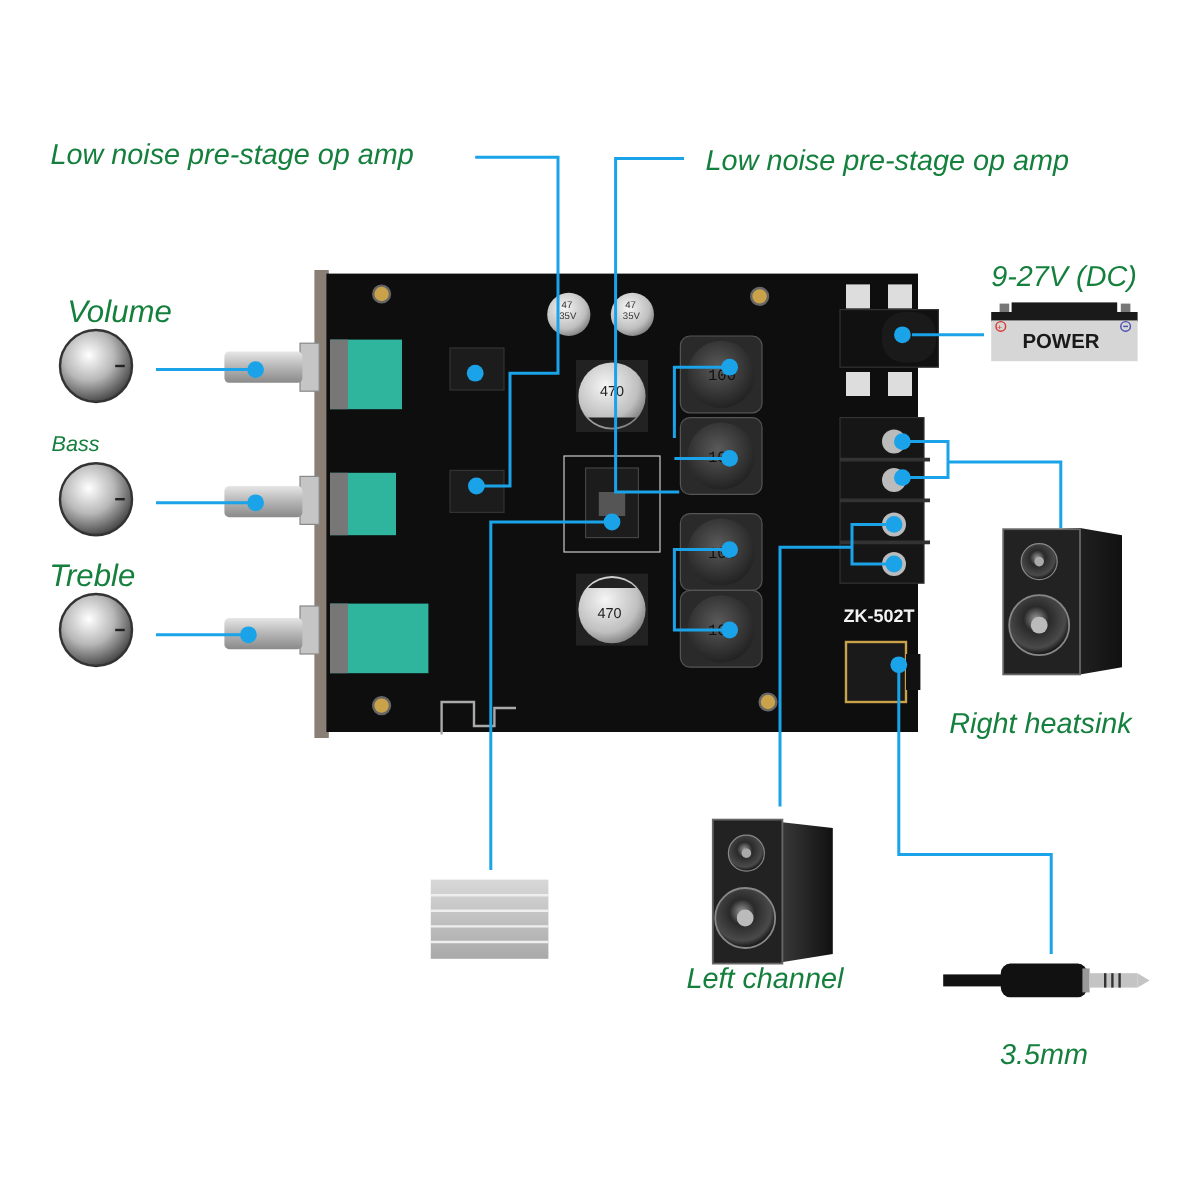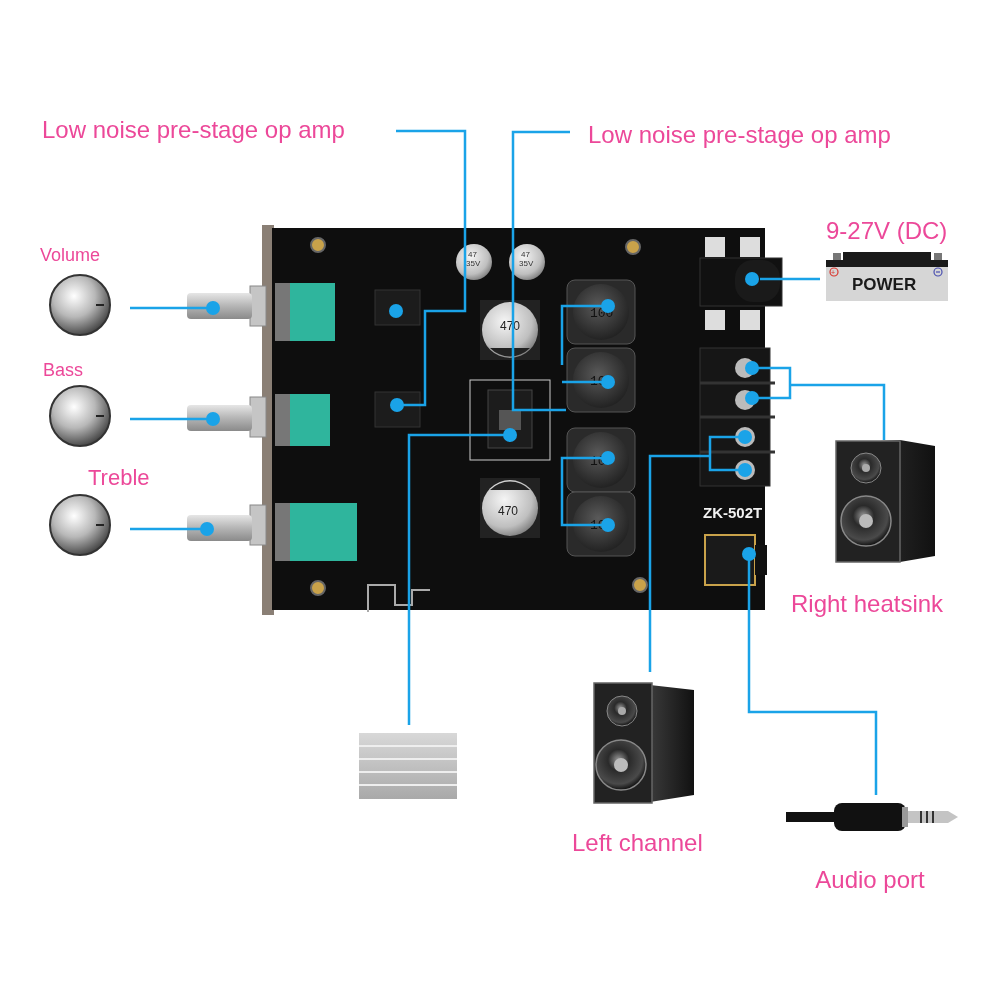--- a/index.html
+++ b/index.html
@@ -1,37 +1,37 @@
 <!DOCTYPE html>
 <html><head>
 <meta charset="utf-8">
 <style>
   html, body { margin: 0; padding: 0; background: #ffffff; }
   body { width: 1000px; height: 1000px; position: relative; overflow: hidden; font-family: "Liberation Sans", sans-serif; color: #1a1a1a; }
-  .label { position: absolute; font-family: "Liberation Sans", sans-serif; font-size: 24px; color: #ec4899; white-space: nowrap; line-height: 1.15; }
+  .label { position: absolute; font-family: "Liberation Sans", sans-serif; font-size: 24px; color: #15803d; white-space: nowrap; line-height: 1.15; font-style: italic; }
   .label.center { text-align: center; }
   svg.overlay { position: absolute; left: 0; top: 0; width: 1000px; height: 1000px; }
   .silk { font-family: "Liberation Sans", sans-serif; fill: #e8e8e8; font-size: 9px; }
   .model { font-family: "Liberation Sans", sans-serif; font-weight: bold; fill: #f2f2f2; font-size: 15px; }
 </style>
 </head>
 <body>
 
 <div class="label" style="left:42px; top:116px;">Low noise pre-stage op amp</div>
 <div class="label" style="left:588px; top:121px;">Low noise pre-stage op amp</div>
 <div class="label" style="left:826px; top:217px;">9-27V (DC)</div>
-<div class="label" style="left:40px; top:245px; font-size:18px;">Volume</div>
+<div class="label" style="left:56px; top:245px; font-size:26px;">Volume</div>
 <div class="label" style="left:43px; top:360px; font-size:18px;">Bass</div>
-<div class="label" style="left:41px; top:465px; font-size:22px;margin-left:47px;">Treble</div>
+<div class="label" style="left:41px; top:465px; font-size:26px;">Treble</div>
 <div class="label center" style="left:300px; top:815px; width:210px;">
 </div>
-<div class="label" style="left:572px; top:829px;">Left channel</div>
+<div class="label" style="left:572px; top:802px;">Left channel</div>
 <div class="label" style="left:791px; top:590px;">Right heatsink</div>
 <div class="label center" style="left:790px; top:866px; width:160px;">
-  <div>Audio port</div>
+  <div>3.5mm</div>
 </div>
 
 <svg class="overlay" viewBox="0 0 1000 1000">
   <defs>
     <radialGradient id="knobGrad" cx="40%" cy="35%" r="70%">
       <stop offset="0%" stop-color="#ffffff"></stop>
       <stop offset="50%" stop-color="#b8b8b8"></stop>
       <stop offset="100%" stop-color="#3a3a3a"></stop>
     </radialGradient>
     <radialGradient id="capGrad" cx="40%" cy="35%" r="70%">

